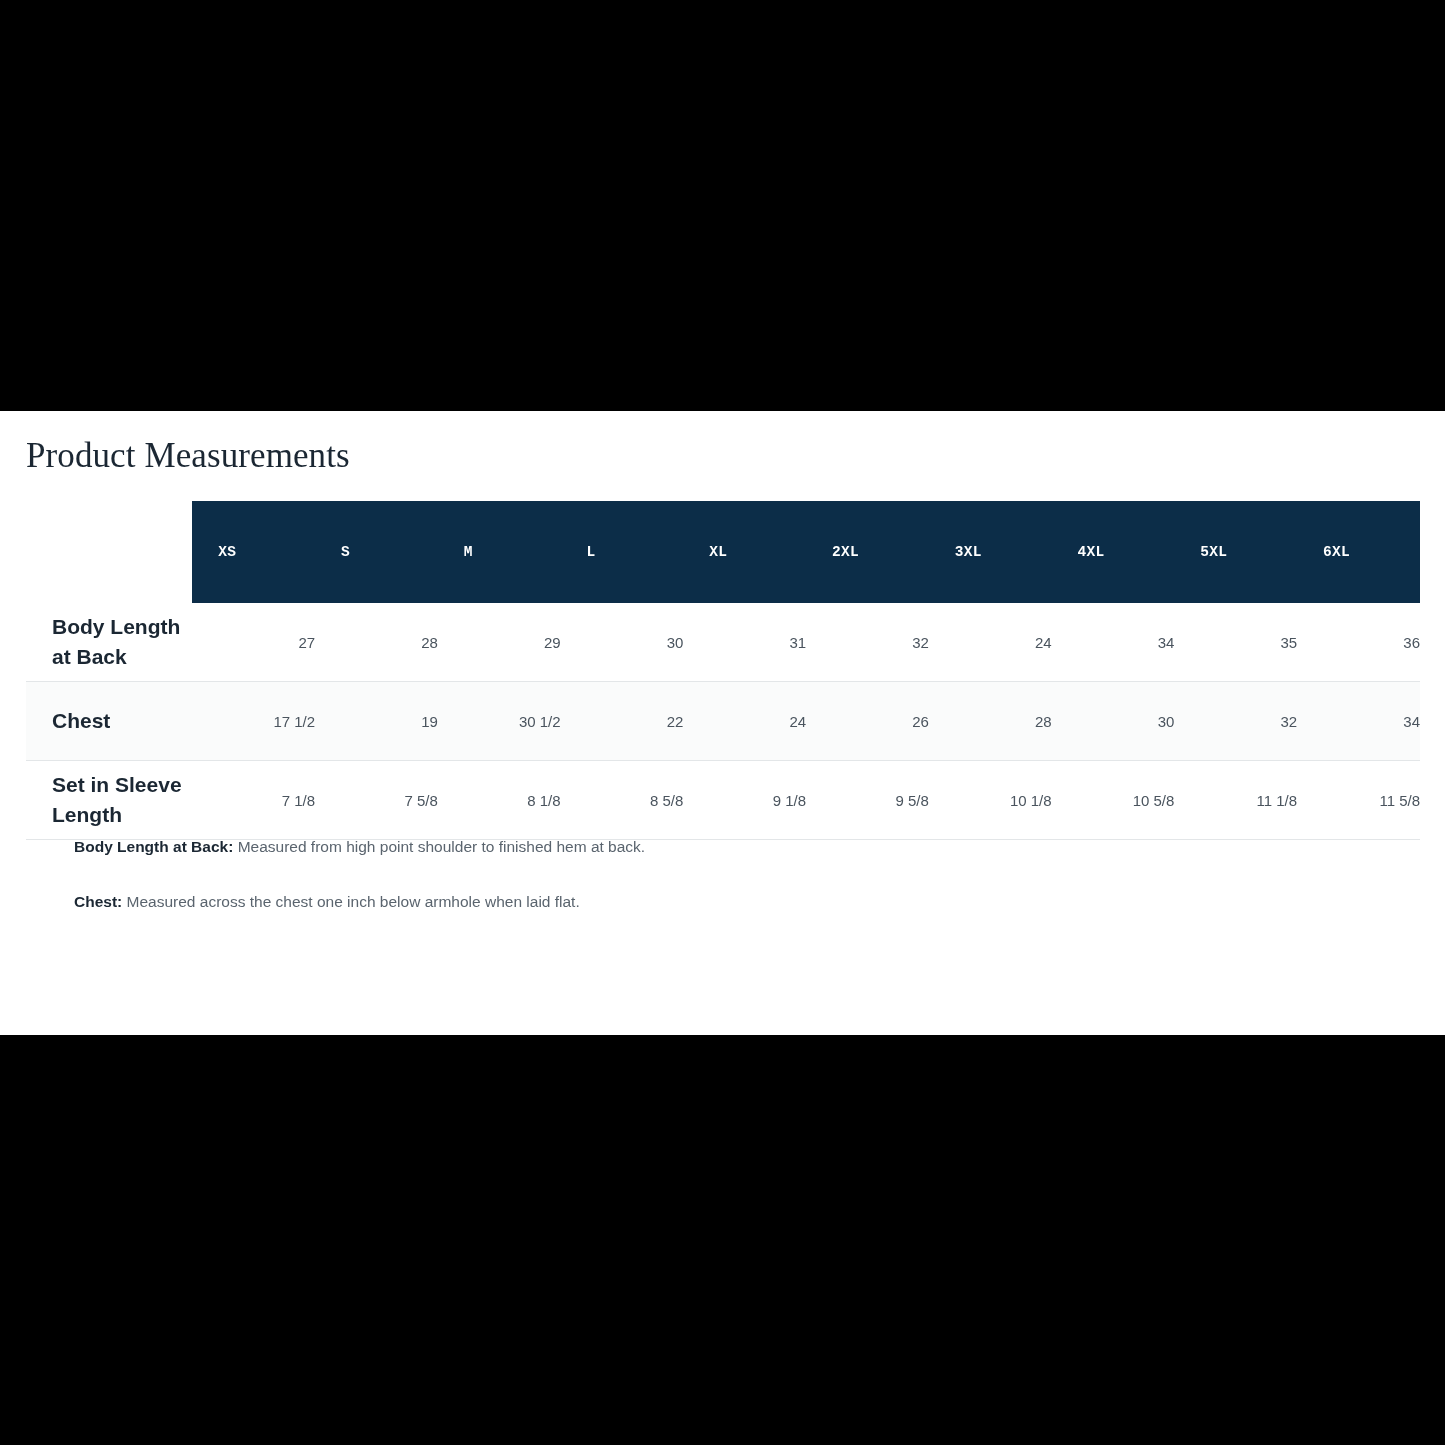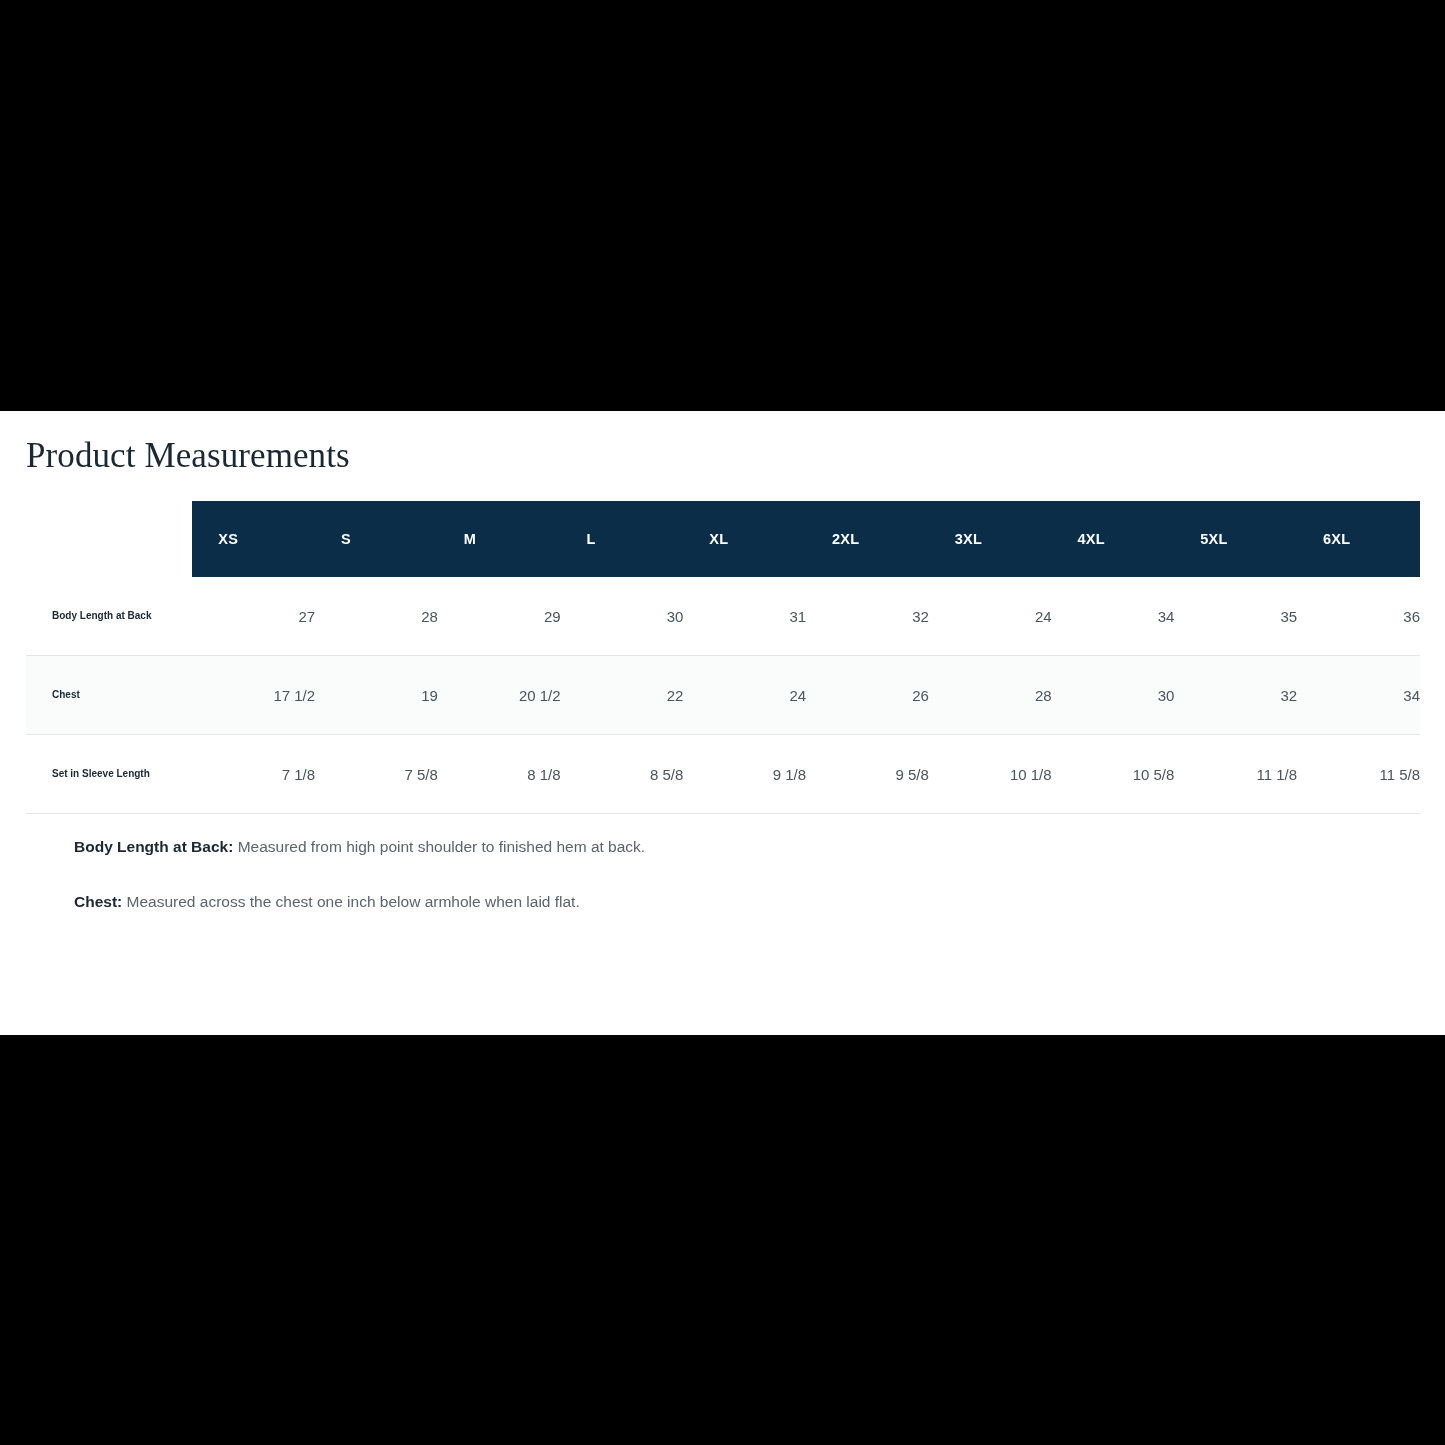--- a/index.html
+++ b/index.html
@@ -65,24 +65,25 @@
     table-layout: fixed;
   }
   table.meas col.label-col { width: 166px; }
   table.meas col.size-col { width: 122.5px; }
   table.meas thead th {
     background: #0c2d48;
     color: #ffffff;
     font-size: 14.5px;
     font-weight: bold;
     text-align: left;
-    height: 76px;
+    height: 102px;
     padding: 0 0 0 0;
     vertical-align: middle;
     letter-spacing: 0.2px;
+    font-family: Liberation Mono, monospace;
   }
   table.meas thead th.corner {
     background: #ffffff;
   }
   table.meas thead th .hcell {
     padding-left: 26px;
   }
   table.meas tbody td {
     font-size: 15px;
     color: #3f4a55;
@@ -90,21 +91,21 @@
     vertical-align: middle;
     border-bottom: 1px solid #e3e6e8;
     padding: 0;
   }
   table.meas tbody tr.alt td {
     background: #fafbfb;
   }
   table.meas tbody td.rowlabel {
     font-weight: bold;
     color: #1b2733;
-    font-size: 10px;
+    font-size: 21px;
     padding-left: 26px;
     line-height: 1.45;
   }
   table.meas tbody td.val {
     padding-left: 26px;
     color: #4a545e;
     text-align: right;
   }
   .notes {
     position: absolute;
@@ -196,21 +197,21 @@
             <td class="val">32</td>
             <td class="val">24</td>
             <td class="val">34</td>
             <td class="val">35</td>
             <td class="val">36</td>
           </tr>
           <tr class="alt">
             <td class="rowlabel">Chest</td>
             <td class="val">17 1/2</td>
             <td class="val">19</td>
-            <td class="val">20 1/2</td>
+            <td class="val">30 1/2</td>
             <td class="val">22</td>
             <td class="val">24</td>
             <td class="val">26</td>
             <td class="val">28</td>
             <td class="val">30</td>
             <td class="val">32</td>
             <td class="val">34</td>
           </tr>
           <tr>
             <td class="rowlabel">Set in Sleeve Length</td>

